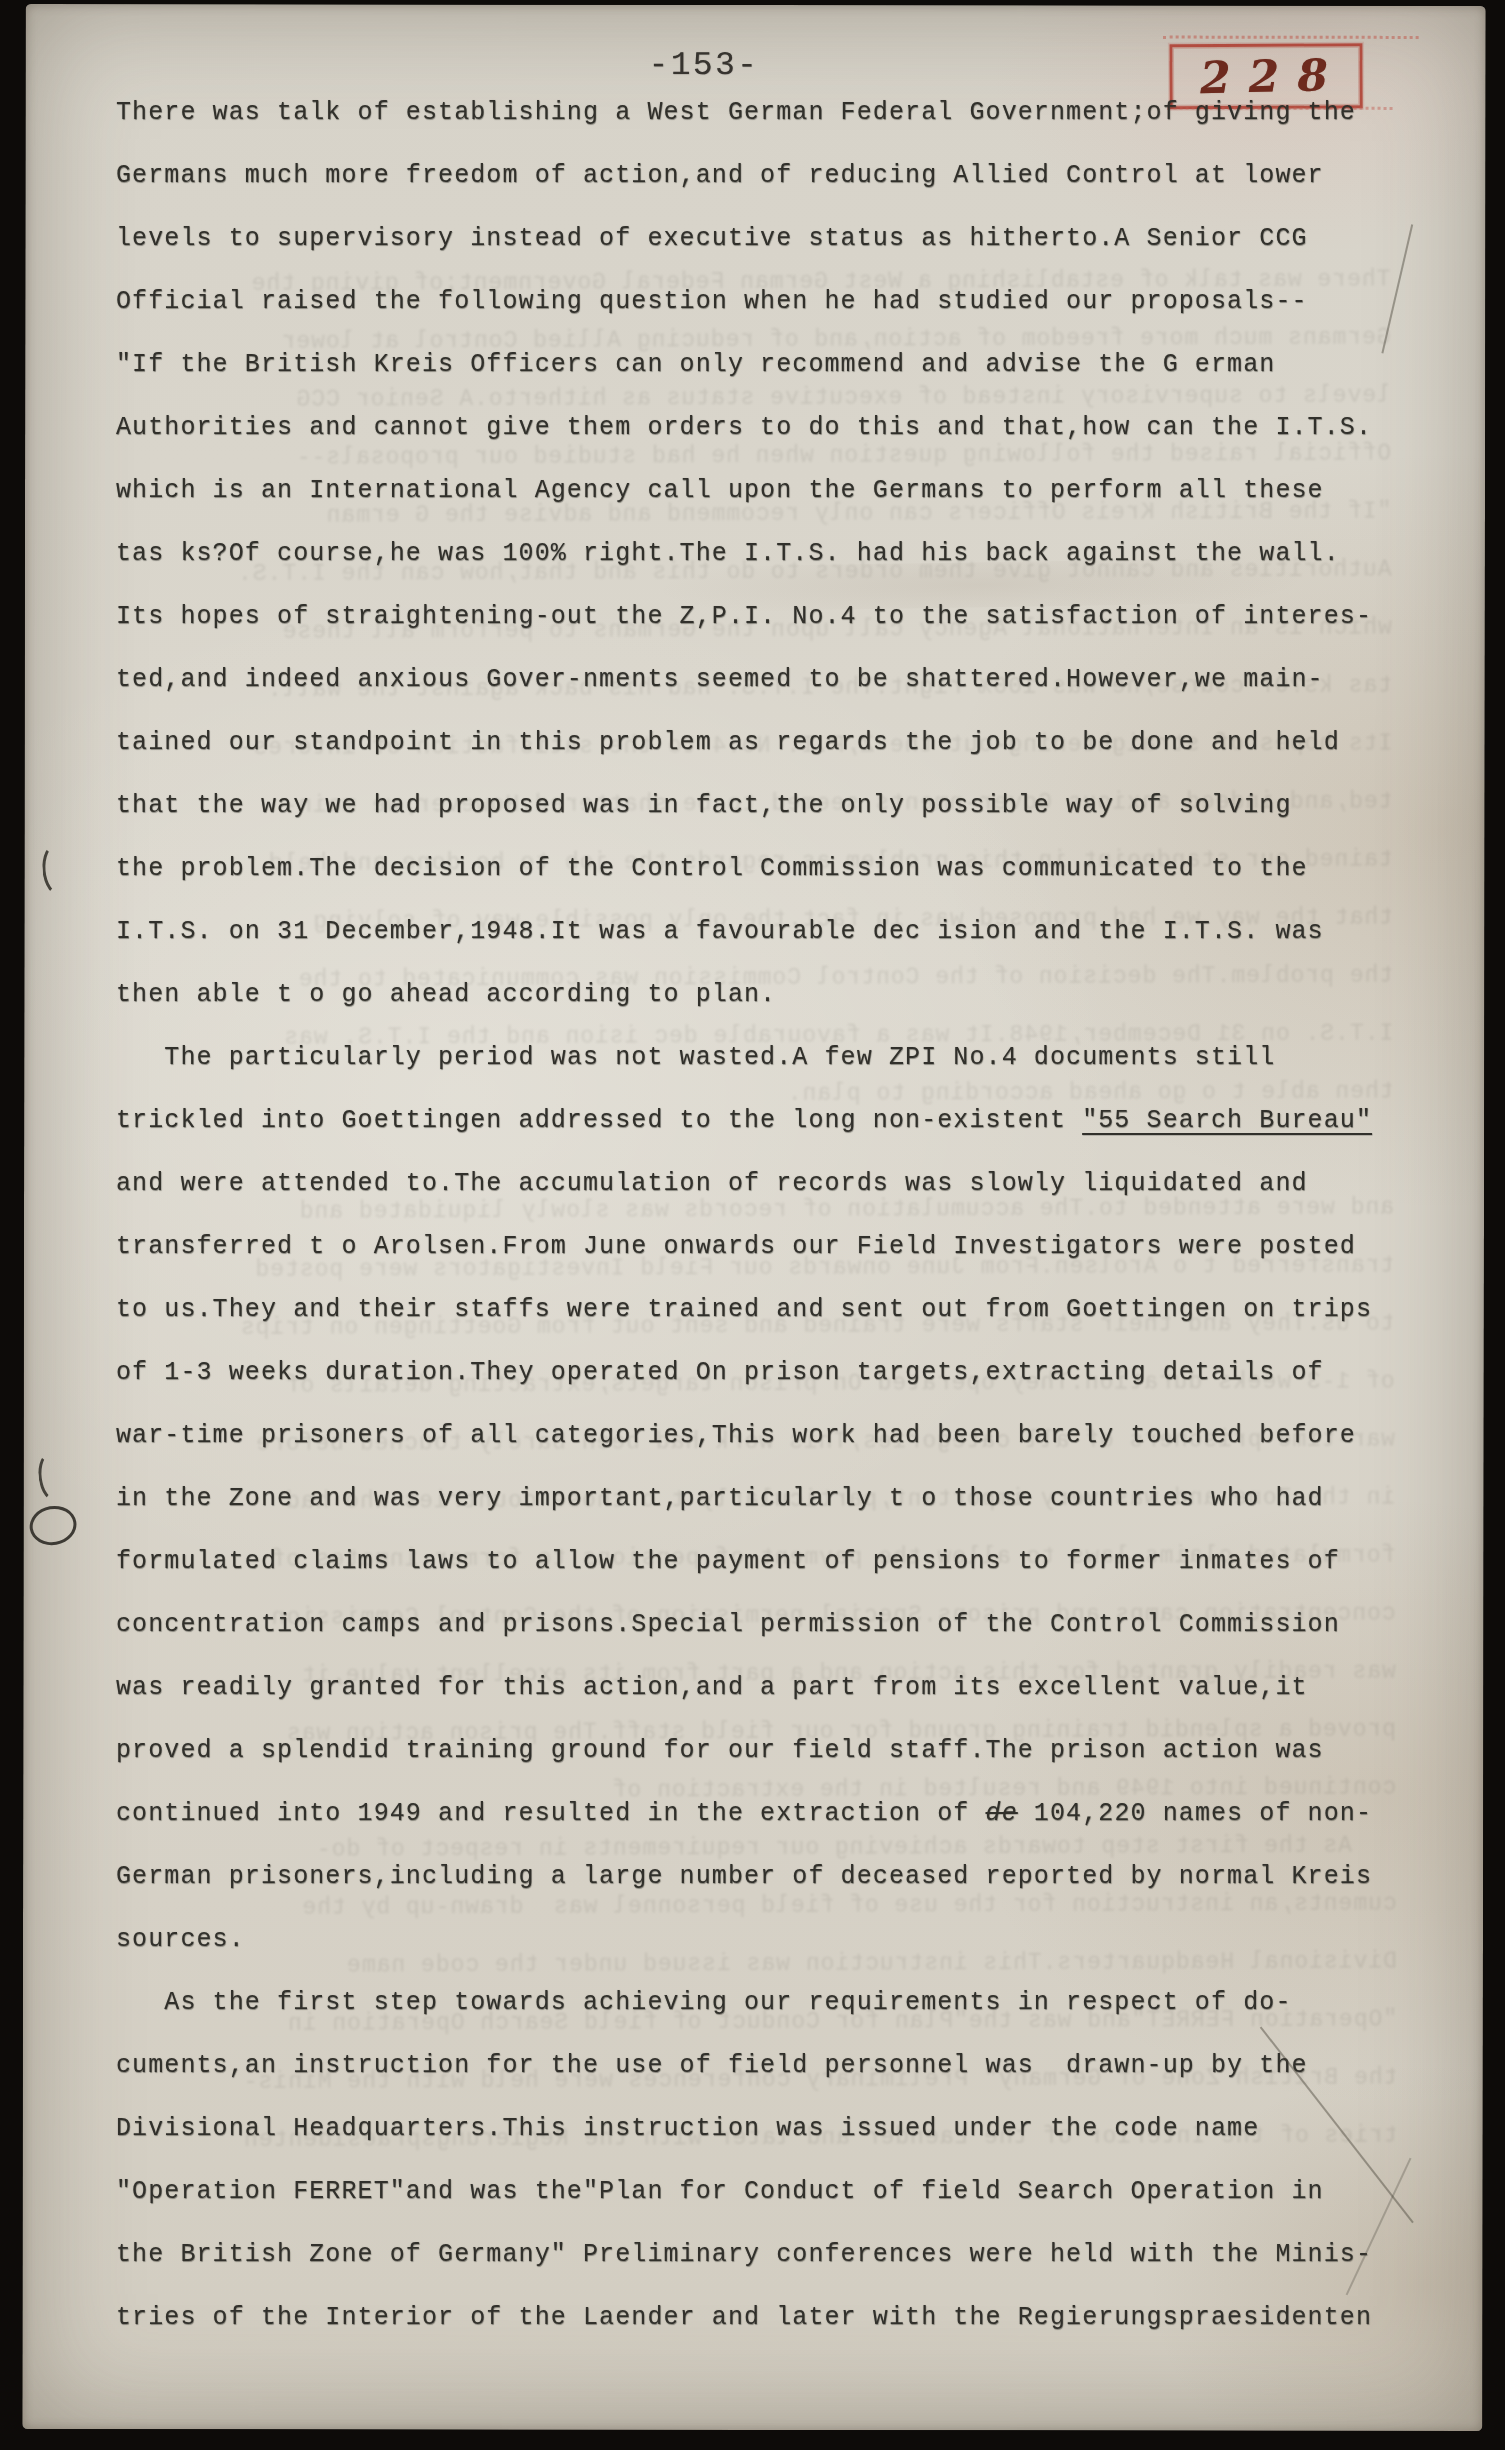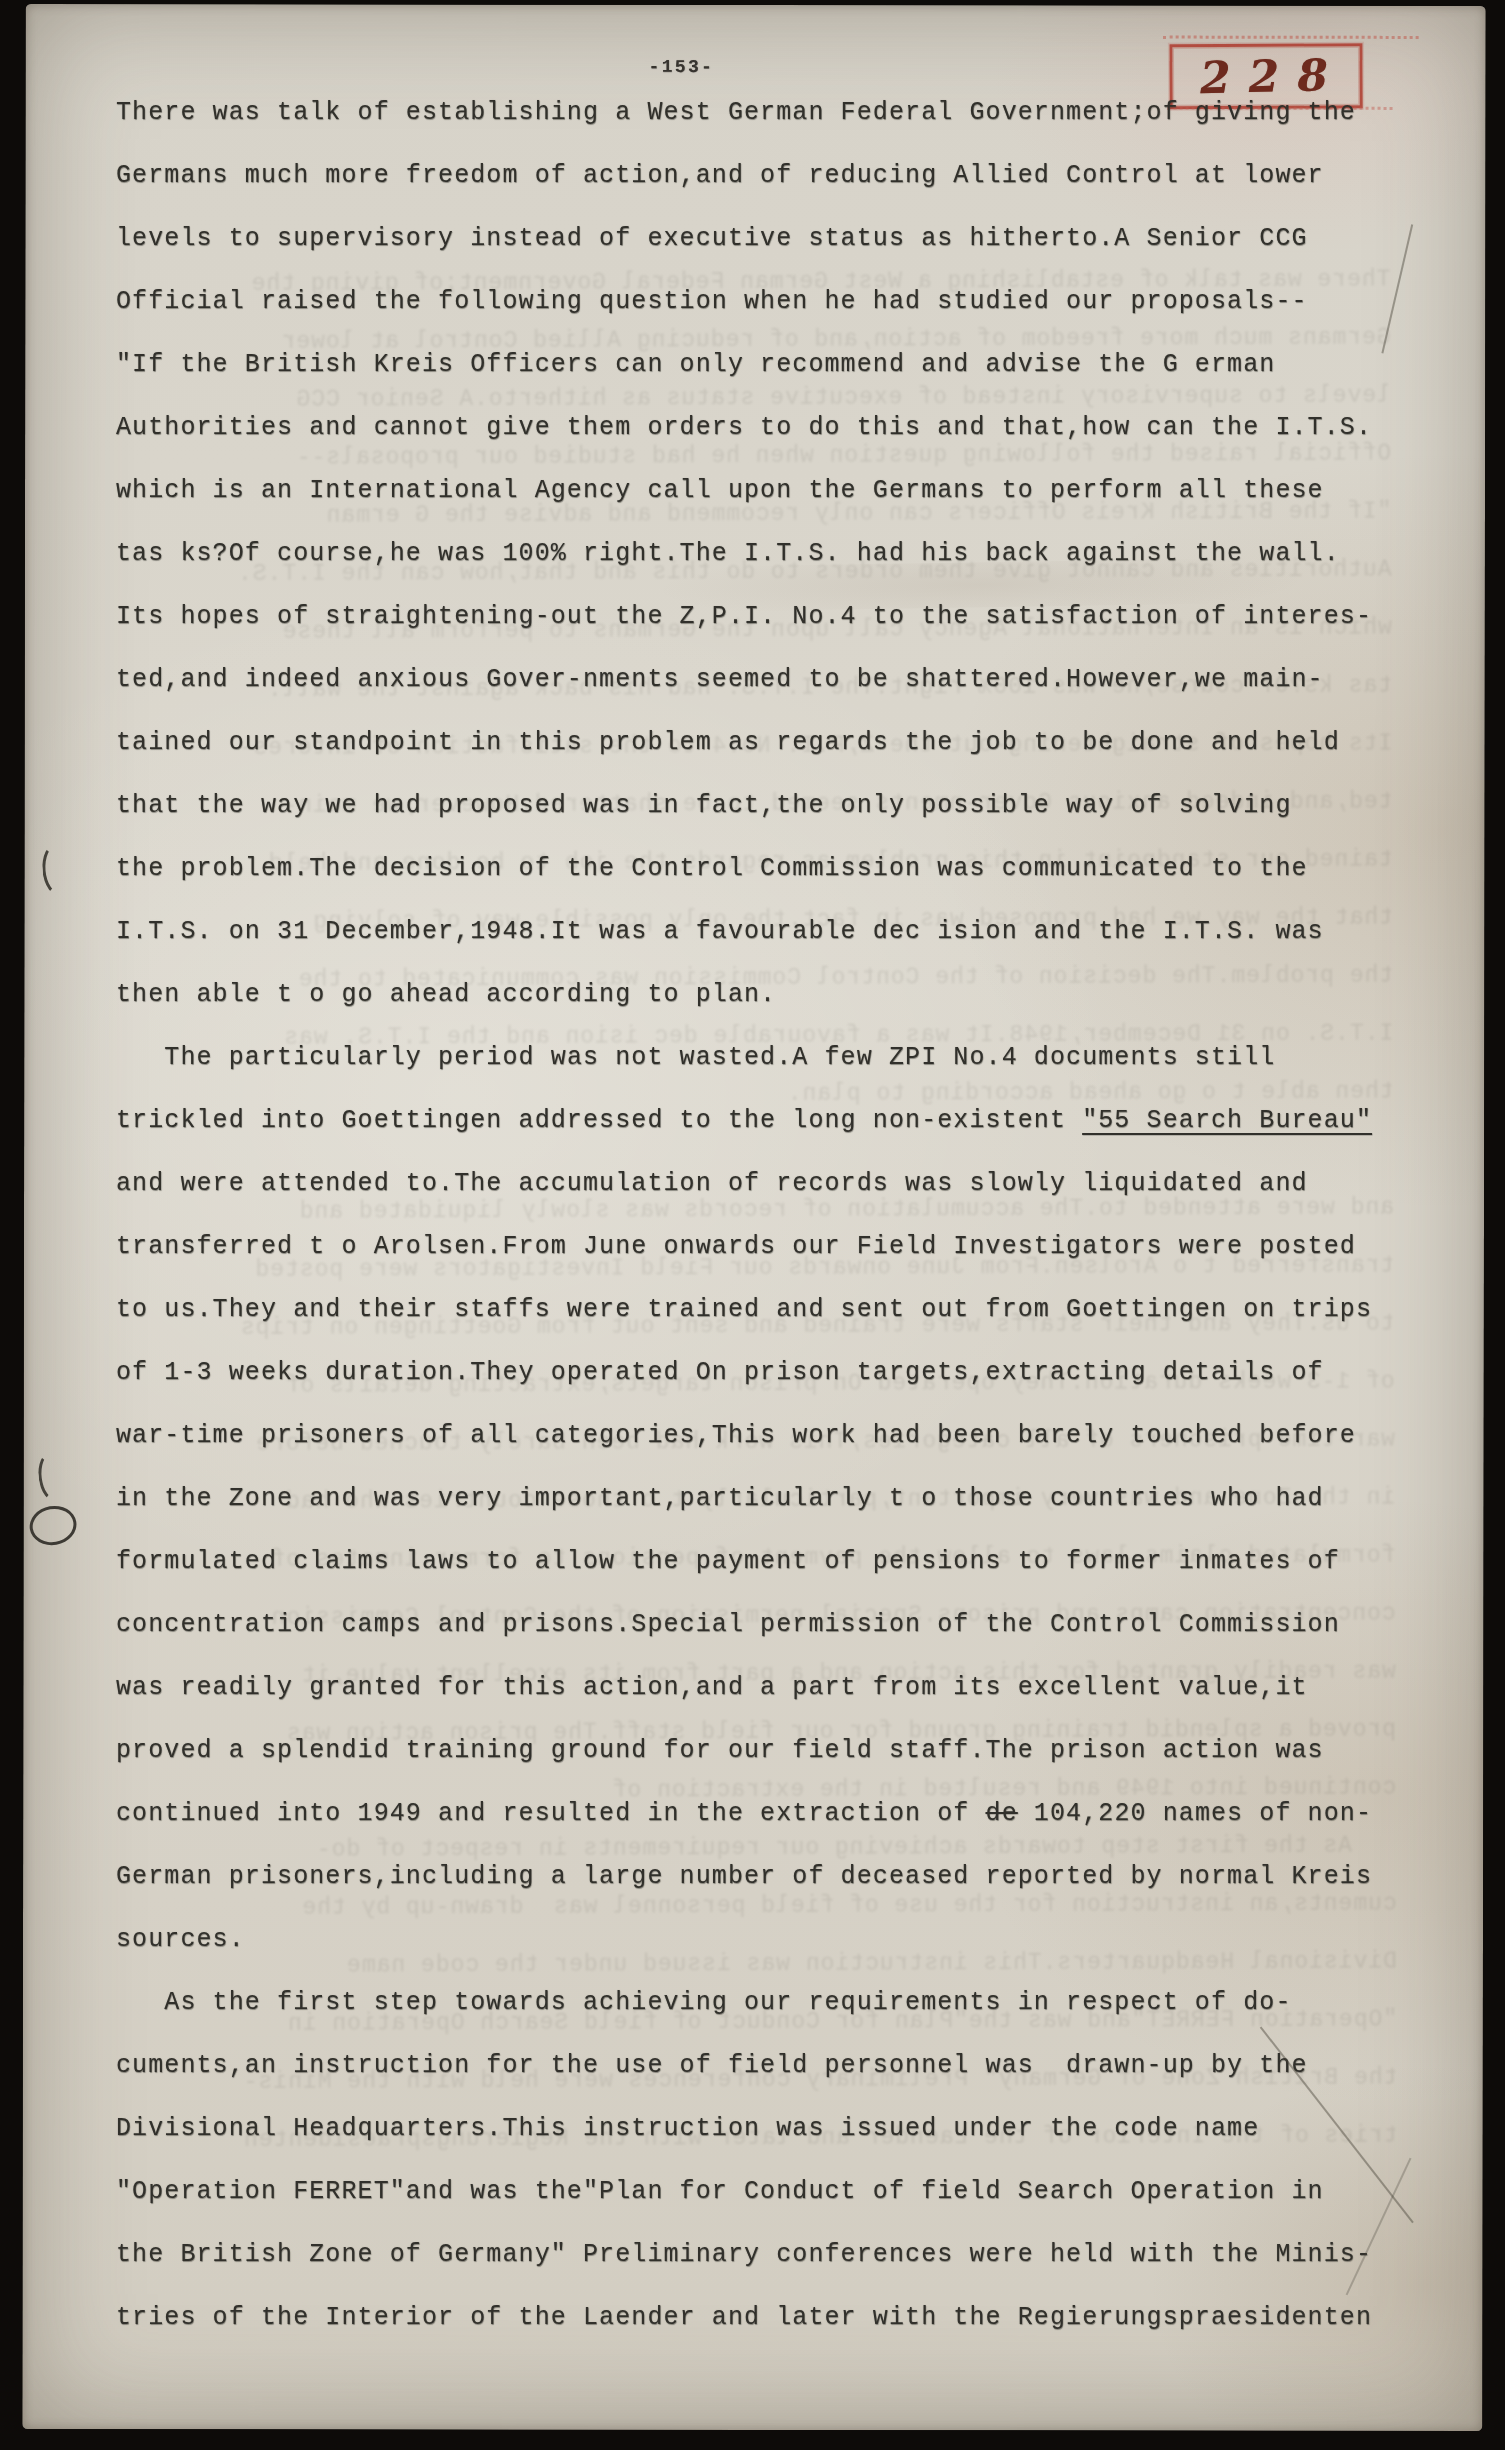--- a/index.html
+++ b/index.html
@@ -30,24 +30,23 @@
   .ghost{
     position:absolute;left:90px;top:248px;width:1280px;
     font-size:23px;line-height:58px;letter-spacing:1px;
     color:#56534b;opacity:0.13;filter:blur(1px);
     transform:scaleX(-1) rotate(0.3deg);
     pointer-events:none;
   }
   .ghost p{margin:0;white-space:pre-wrap;}
   
   .page-number{
-    position:absolute;left:623px;top:52px;
-    font-size:18px;letter-spacing:2.3px;color:#37342f;
+    position:absolute;left:623px;top:42px;
+    font-size:33px;letter-spacing:2.3px;color:#37342f;
     text-shadow:0.4px 0.4px 0.8px rgba(55,52,47,0.5);
-    font-weight:bold;
   }
   .perf{position:absolute;height:0;}
   .perf-top{left:1137px;top:30px;width:256px;border-top:3.8px dotted rgba(192,92,80,0.55);}
   .perf-bottom{left:1141px;top:101px;width:226px;border-top:3.8px dotted rgba(192,92,80,0.45);}
   .stamp{
     position:absolute;left:1144px;top:38px;width:187px;height:59px;
     border:3.8px solid rgba(173,56,44,0.85);
     box-shadow:inset 0 0 0 1.5px rgba(173,56,44,0.25), 0 0 0 1.5px rgba(173,56,44,0.15);
     background:rgba(222,190,180,0.10);
     display:flex;align-items:center;justify-content:center;
@@ -63,21 +62,21 @@
   
   .text{
     position:absolute;left:92px;top:76px;width:1284px;
     font-size:25px;line-height:63px;letter-spacing:1.1px;
     color:#31302b;
     text-shadow:0.5px 0.5px 0.8px rgba(49,48,43,0.45), 0 0 1.5px rgba(49,48,43,0.15);
     transform:rotate(-0.08deg);
   }
   .para{margin:0;white-space:pre-wrap;}
   .u{text-decoration:underline;text-decoration-thickness:2.3px;text-underline-offset:6px;}
-  .strike{text-decoration:line-through;text-decoration-thickness:2.3px;}
+  .strike{text-decoration:line-through;text-decoration-thickness:2.3px;font-style:italic;}
   
   .mark-paren{
     position:absolute;border:3px solid transparent;border-radius:50%;
     border-left:3px solid #45423b;
   }
   .mark-paren-1{left:18px;top:839px;width:25.6px;height:47px;transform:rotate(-5deg);}
   .mark-paren-2{left:15px;top:1447px;width:24px;height:45px;transform:rotate(-7deg);}
   .mark-oval{
     position:absolute;left:6px;top:1502px;width:41px;height:33px;
     border:3.8px solid #3d3a34;border-radius:50%;transform:rotate(-10deg);

